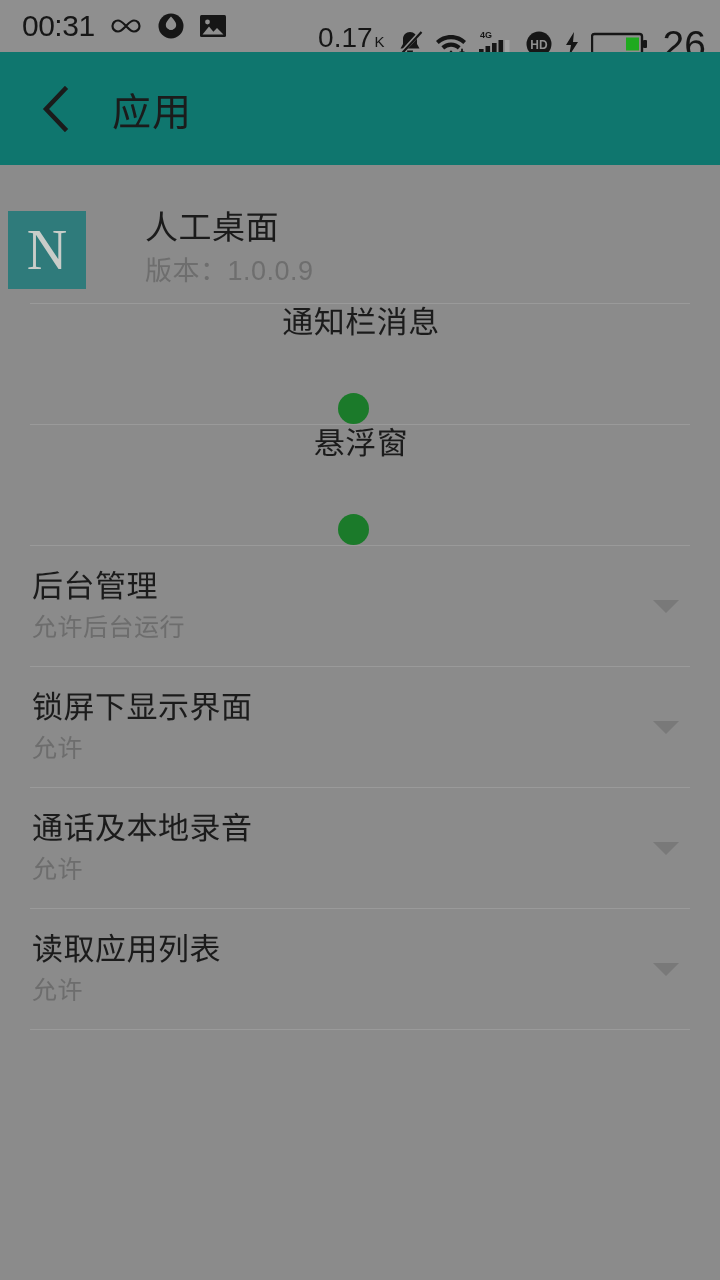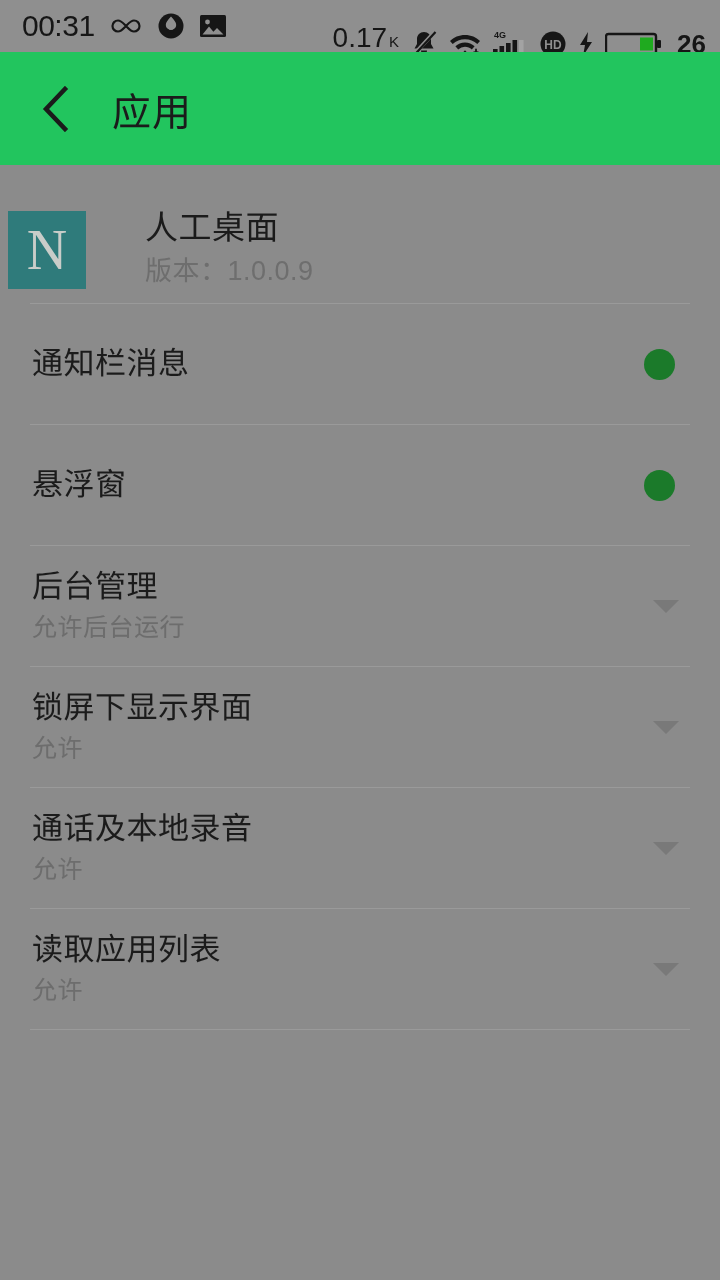--- a/index.html
+++ b/index.html
@@ -39,31 +39,31 @@
   .sb-speed {
     font-size:28px; font-weight:400; color:#161616;
     line-height:1; display:flex; align-items:baseline;
   }
   .sb-speed .unit {
     font-size:15px; margin-left:2px; line-height:1;
     display:inline-flex; flex-direction:column; align-items:center;
   }
   .sb-speed .unit b { font-weight:400; display:block; font-size:15px; }
   .sb-batt-pct {
-    font-size:26px; font-weight:700; color:#161616; line-height:1;
+    font-size:39px; font-weight:400; color:#161616; line-height:1;
     margin-left:3px;
   }
 
   .ico { display:block; }
 
   
   .header {
     position:absolute; top:52px; left:0;
     width:720px; height:113px;
-    background:#22c55e;
+    background:#0f766e;
     display:flex; align-items:center;
     padding-left:28px;
   }
   .back-btn {
     width:56px; height:56px;
     display:flex; align-items:center; justify-content:center;
     cursor:pointer;
   }
   .page-title {
     font-size:39px; color:#1b1b1b; font-weight:400;
@@ -109,21 +109,21 @@
     margin:0 30px;
   }
 
   
   .row {
     position:relative;
     display:flex; align-items:center;
     padding:0 30px 0 32px;
     cursor:pointer;
   }
-  .row-toggle { height:120px; }
+  .row-toggle { height:120px;flex-direction:column; }
   .row-select { height:120px; }
 
   .row-text { flex:1 1 auto; min-width:0; }
   .row-title {
     font-size:31px; color:#1b1b1b; line-height:1.2;
     letter-spacing:0.5px;
   }
   .row-sub {
     font-size:25px; color:#6d6d6d; line-height:1.25;
     margin-top:7px; letter-spacing:0.5px;

